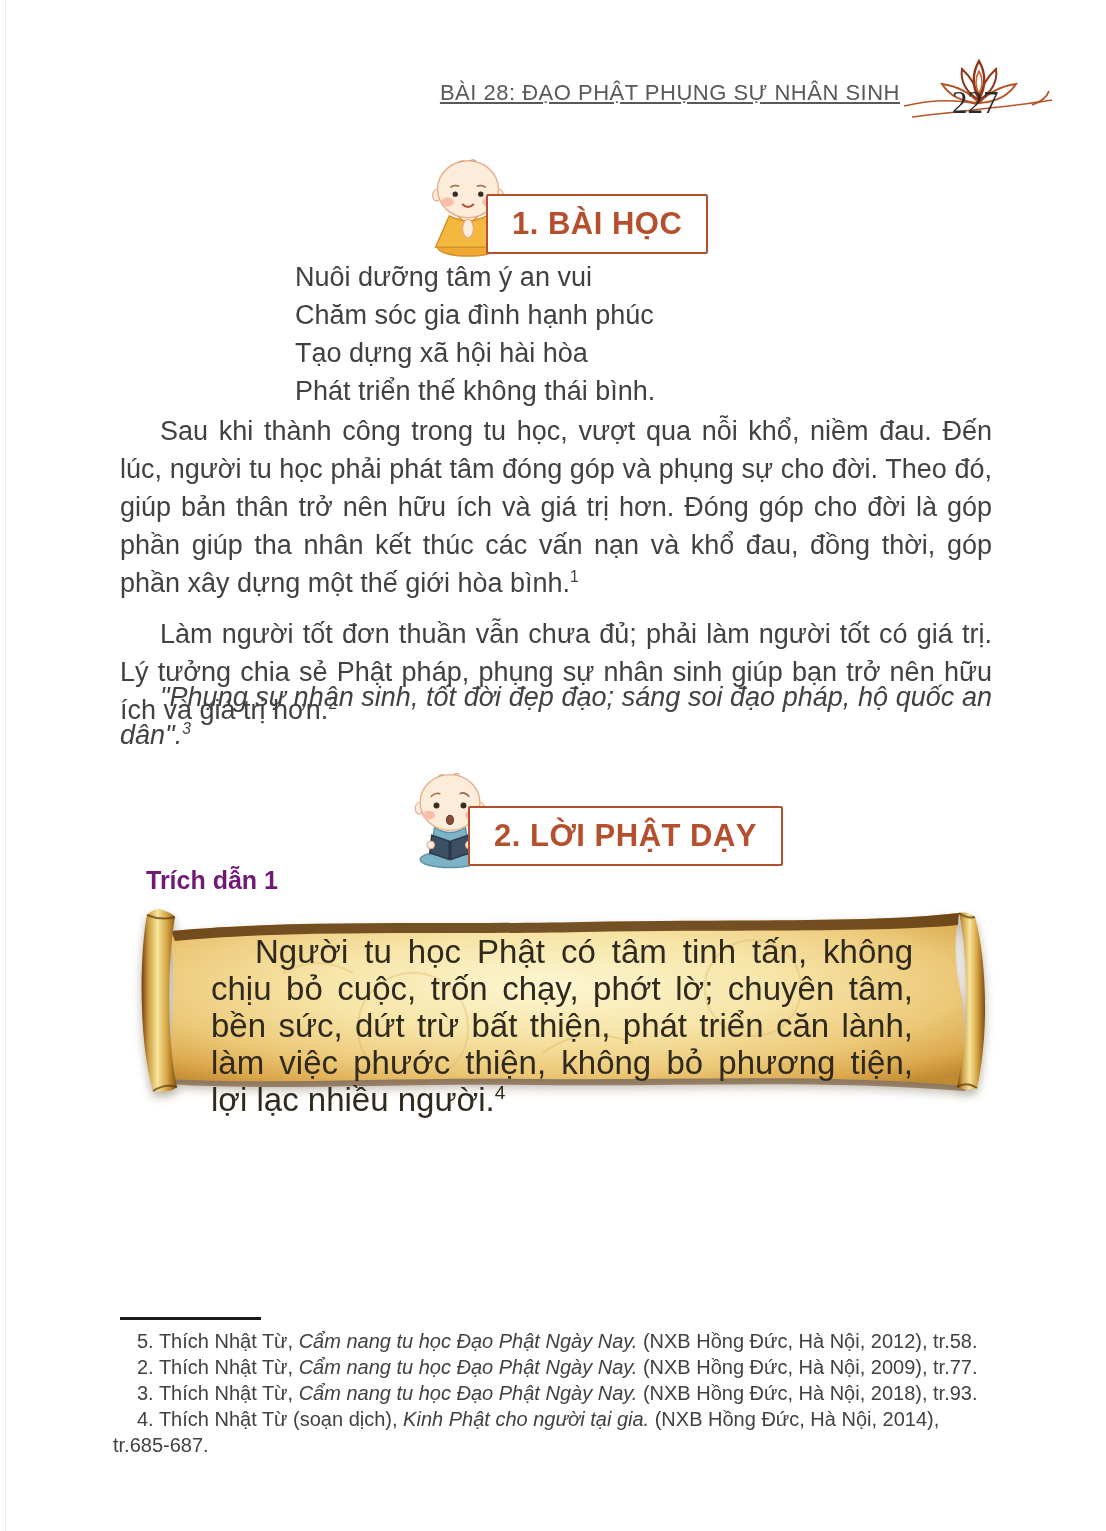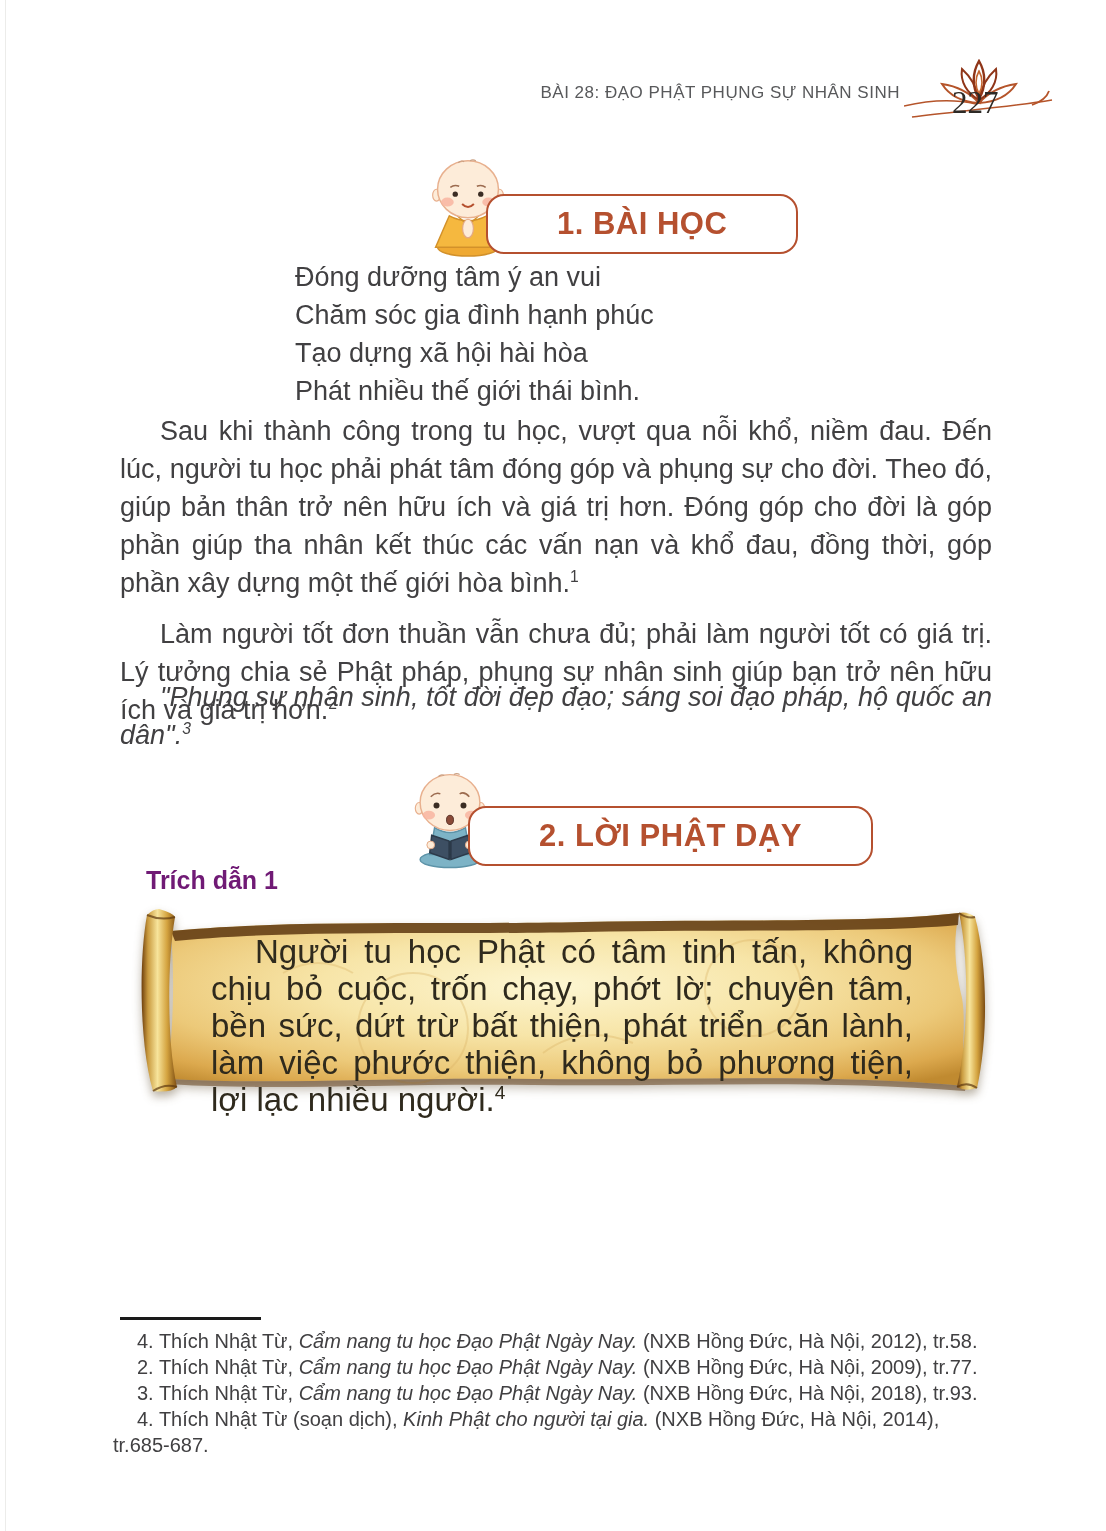--- a/index.html
+++ b/index.html
@@ -12,35 +12,35 @@
   .page-edge {
     position:absolute; left:5px; top:0; width:1px; height:100%;
     background:#ececea;
   }
   
   .header {
     position:absolute; top:60px; right:52px; height:70px;
     display:flex; align-items:center; gap:4px;
   }
   .header-title {
-    color:#58595b; font-size:17px; letter-spacing:0.5px;
-    white-space:nowrap; padding-bottom:4px;
+    color:#58595b; font-size:22px; letter-spacing:0.5px;
+    white-space:nowrap; padding-bottom:4px;text-decoration:underline;
   }
   .lotus-wrap { position:relative; width:150px; height:72px; }
   .lotus-wrap svg { position:absolute; left:0; top:0; }
   .page-number {
     position:absolute; left:48px; top:26px;
     font-family:"Liberation Serif", serif; font-size:31px; color:#2d2a26;
   }
   
   .section-badge { position:absolute; display:flex; align-items:flex-end; }
   .badge-box {
-    border:2.5px solid #b5502f; border-radius:18px; background:#ffffff;
+    border:2.5px solid #b5502f; border-radius:2px; background:#ffffff;
     height:60px; display:flex; align-items:center; justify-content:center;
-    padding:0 69px; margin-left:-32px; margin-bottom:4px;
+    padding:0 24px; margin-left:-32px; margin-bottom:4px;
   }
   .badge-label {
     color:#b5502f; font-size:31px; font-weight:bold; letter-spacing:0.5px;
     white-space:nowrap;
   }
   
   .verse {
     position:absolute; left:295px; top:258px;
     font-size:27px; line-height:38px; color:#414042;
   }
@@ -137,24 +137,24 @@
       <ellipse cx="71" cy="53" rx="6.5" ry="4.5" fill="#f8b5a0" opacity="0.85"></ellipse>
 
       <path d="M44,55 q6,6 12,0" fill="none" stroke="#b5502f" stroke-width="2"></path>
     </svg>
     <div class="badge-box">
       <span class="badge-label">1. BÀI HỌC</span>
     </div>
   </div>
 
   <div class="verse">
-    <div>Đóng dưỡng tâm ý an vui</div>
+    <div>Nuôi dưỡng tâm ý an vui</div>
     <div>Chăm sóc gia đình hạnh phúc</div>
     <div>Tạo dựng xã hội hài hòa</div>
-    <div>Phát nhiều thế giới thái bình.</div>
+    <div>Phát triển thế không thái bình.</div>
   </div>
 
   <p class="para" style="top:412px;"><span>Sau khi thành công trong tu học, vượt qua nỗi khổ, niềm đau. Đến lúc, người tu học phải phát tâm đóng góp và phụng sự cho đời. Theo đó, giúp bản thân trở nên hữu ích và giá trị hơn. Đóng góp cho đời là góp phần giúp tha nhân kết thúc các vấn nạn và khổ đau, đồng thời, góp phần xây dựng một thế giới hòa bình.</span><sup>1</sup></p>
 
   <p class="para" style="top:576px;margin-top:39px;"><span>Làm người tốt đơn thuần vẫn chưa đủ; phải làm người tốt có giá trị. Lý tưởng chia sẻ Phật pháp, phụng sự nhân sinh giúp bạn trở nên hữu ích và giá trị hơn.</span><sup>2</sup></p>
 
   <p class="para para-italic" style="top:678px;"><span>"Phụng sự nhân sinh, tốt đời đẹp đạo; sáng soi đạo pháp, hộ quốc an dân".</span><sup>3</sup></p>
 
   <div class="section-badge" style="left:400px; top:764px;">
     <svg width="100" height="106" viewBox="0 0 100 110">
@@ -239,18 +239,18 @@
       <path d="M846,10 C856,55 856,130 844,184 Q852,189 864,185
                C876,132 874,58 862,14 Q854,8 846,10 Z" fill="url(#roll)"></path>
       <path d="M846,10 Q854,16 862,14" fill="none" stroke="#5d3710" stroke-width="2" opacity="0.7"></path>
       <path d="M844,184 Q854,178 864,185" fill="none" stroke="#5d3710" stroke-width="2" opacity="0.7"></path>
     </svg>
     <p class="scroll-text"><span>Người tu học Phật có tâm tinh tấn, không chịu bỏ cuộc, trốn chạy, phớt lờ; chuyên tâm, bền sức, dứt trừ bất thiện, phát triển căn lành, làm việc phước thiện, không bỏ phương tiện, lợi lạc nhiều người.</span><sup>4</sup></p>
   </div>
 
   <div class="footnote-rule"></div>
   <div class="footnotes">
-    <p class="footnote"><span>4. Thích Nhật Từ, </span><span class="fn-title">Cẩm nang tu học Đạo Phật Ngày Nay.</span><span> (NXB Hồng Đức, Hà Nội, 2012), tr.58.</span></p>
+    <p class="footnote"><span>5. Thích Nhật Từ, </span><span class="fn-title">Cẩm nang tu học Đạo Phật Ngày Nay.</span><span> (NXB Hồng Đức, Hà Nội, 2012), tr.58.</span></p>
     <p class="footnote"><span>2. Thích Nhật Từ, </span><span class="fn-title">Cẩm nang tu học Đạo Phật Ngày Nay.</span><span> (NXB Hồng Đức, Hà Nội, 2009), tr.77.</span></p>
     <p class="footnote"><span>3. Thích Nhật Từ, </span><span class="fn-title">Cẩm nang tu học Đạo Phật Ngày Nay.</span><span> (NXB Hồng Đức, Hà Nội, 2018), tr.93.</span></p>
     <p class="footnote"><span>4. Thích Nhật Từ (soạn dịch), </span><span class="fn-title">Kinh Phật cho người tại gia.</span><span> (NXB Hồng Đức, Hà Nội, 2014), tr.685-687.</span></p>
   </div>
 </div>
 
 </body></html>

